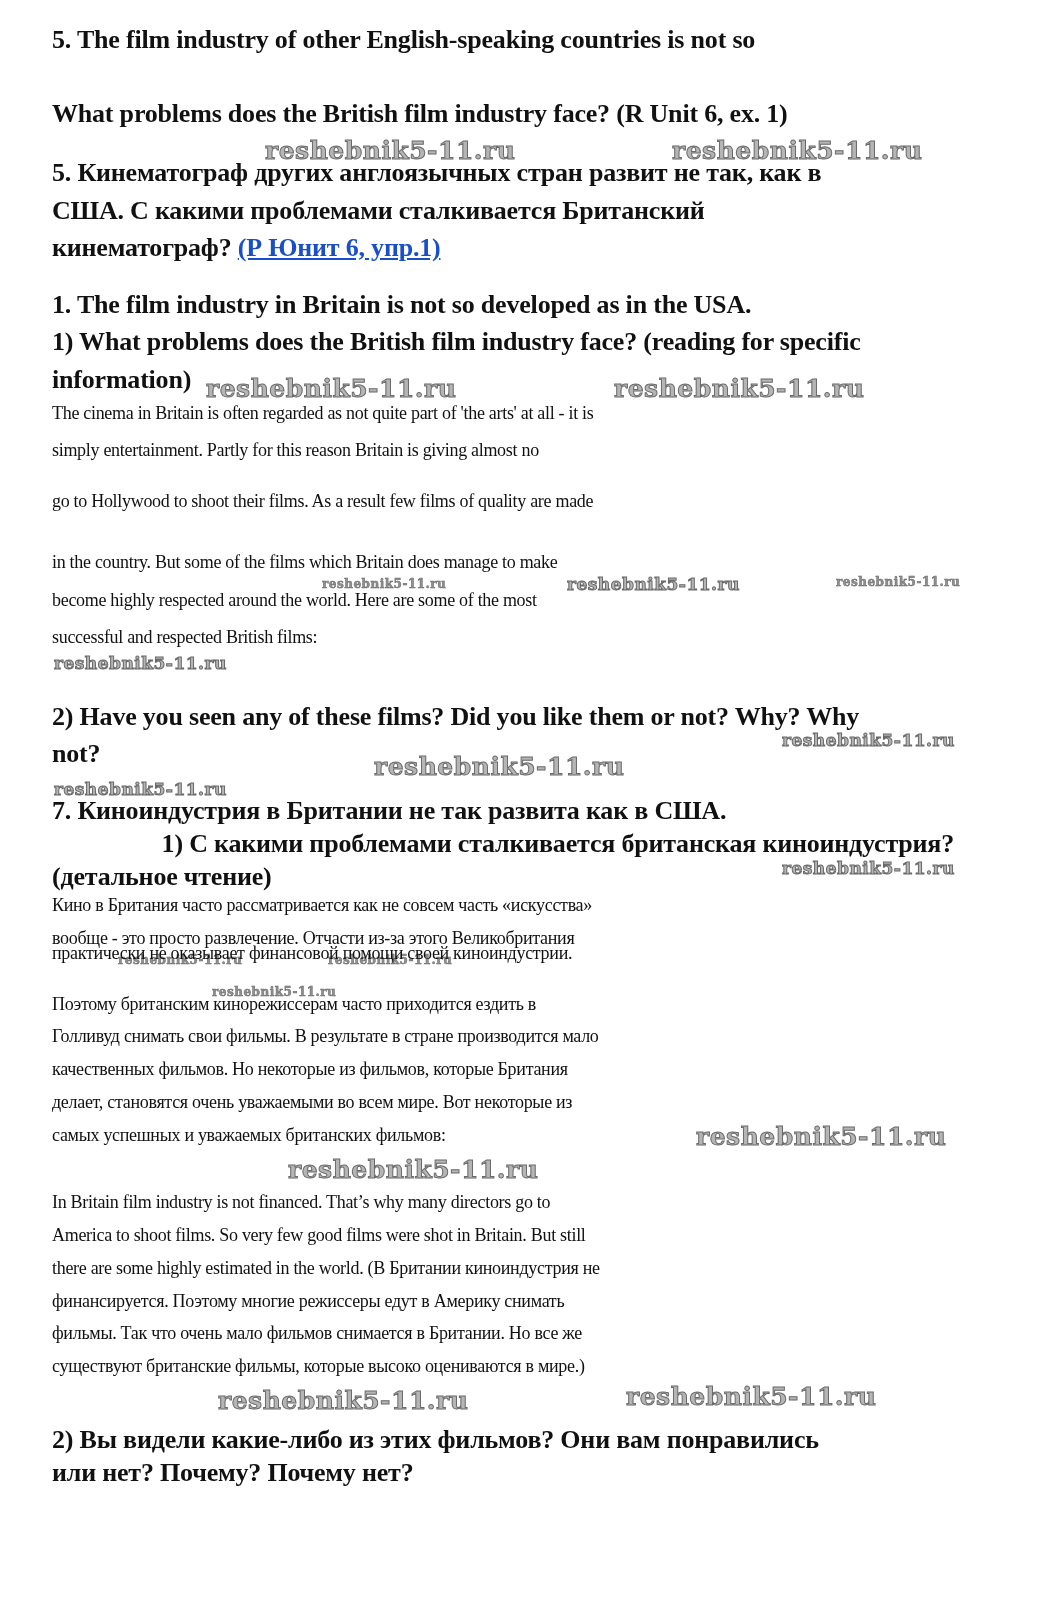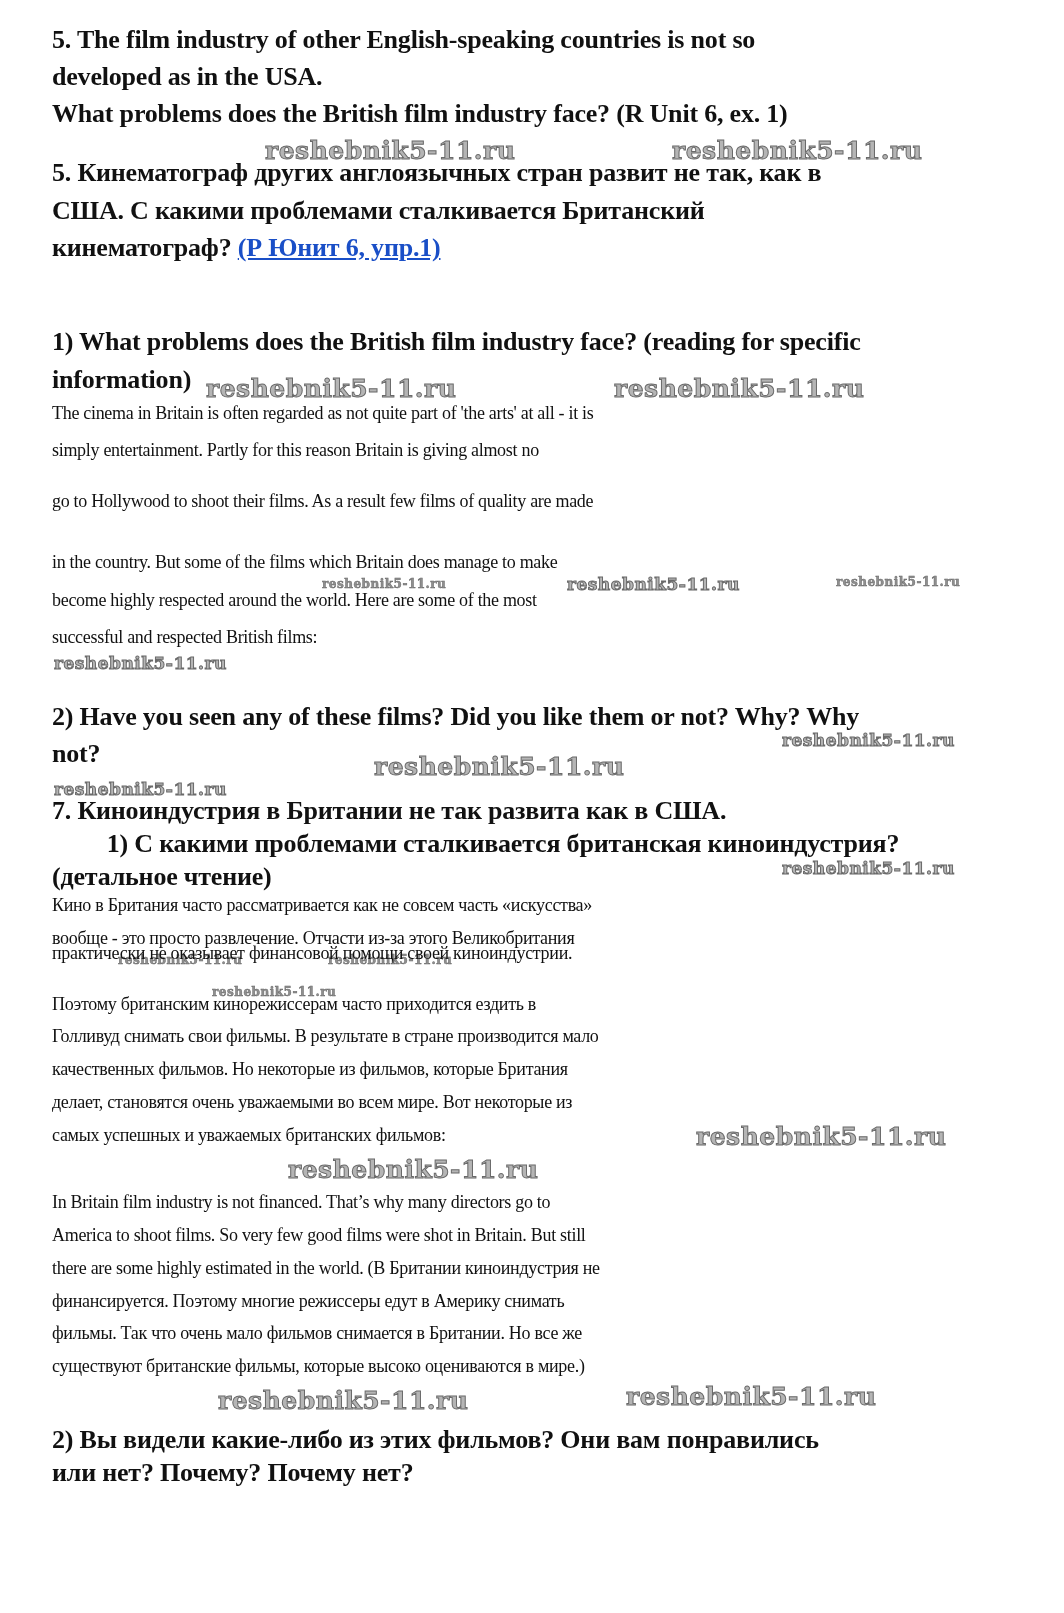--- a/index.html
+++ b/index.html
@@ -7,21 +7,21 @@
     .page { position: absolute; left: 0; top: 0; width: 1064px; height: 1182px; }
     .line {
       position: absolute; left: 52px;
       font-family: "Liberation Serif", serif;
       color: #111111;
       white-space: nowrap;
       line-height: 1;
     }
     .b { font-weight: bold; font-size: 26px; letter-spacing: -0.2px; }
     .r { font-size: 18px; letter-spacing: -0.3px; }
-    .j { display: flex; justify-content: center; width: 902px; }
+    .j { display: flex; justify-content: flex-end; width: 902px; }
     .j span { white-space: pre; }
     .link { color: #1a4fc7; text-decoration: underline; font-weight: bold; }
     .wm {
       position: absolute;
       font-family: "DejaVu Serif", serif;
       font-weight: bold;
       color: #b5b5b5;
       -webkit-text-stroke: 1px #6a6a6a;
       white-space: nowrap;
       line-height: 1;
@@ -30,32 +30,32 @@
     .wm-l { font-size: 25px; }
     .wm-m { font-size: 17px; }
     .wm-s { font-size: 12px; -webkit-text-stroke: 0.5px #6a6a6a; color: #8f8f8f; }
   </style>
 </head>
 <body>
 
 <div class="page">
 
   <div class="line b" style="top:27px">5. The film industry of other English-speaking countries is not so</div>
-  <div class="line b" style="top:64px">developed as in the USA.</div>
   <div class="line b" style="top:101px">What problems does the British film industry face? (R Unit 6, ex. 1)</div>
 
   <div class="wm wm-l" style="left:265px;top:138px">reshebnik5-11.ru</div>
   <div class="wm wm-l" style="left:672px;top:138px">reshebnik5-11.ru</div>
 
   <div class="line b" style="top:160px">5. Кинематограф других англоязычных стран развит не так, как в</div>
   <div class="line b" style="top:198px">США. С какими проблемами сталкивается Британский</div>
   <div class="line b" style="top:235px">
     <span>кинематограф? </span><a class="link" href="#">(Р Юнит 6, упр.1)</a>
   </div>
 
+  <div class="line b" style="top:292px">1. The film industry in Britain is not so developed as in the USA.</div>
   <div class="line b" style="top:329px">1) What problems does the British film industry face? (reading for specific</div>
   <div class="line b" style="top:367px">information)</div>
 
   <div class="wm wm-l" style="left:206px;top:376px">reshebnik5-11.ru</div>
   <div class="wm wm-l" style="left:614px;top:376px">reshebnik5-11.ru</div>
 
   <div class="line r" style="top:404px">The cinema in Britain is often regarded as not quite part of 'the arts' at all - it is</div>
   <div class="line r" style="top:441px">simply entertainment. Partly for this reason Britain is giving almost no</div>
   <div class="line r" style="top:492px">go to Hollywood to shoot their films. As a result few films of quality are made</div>
   <div class="line r" style="top:553px">in the country. But some of the films which Britain does manage to make</div>

